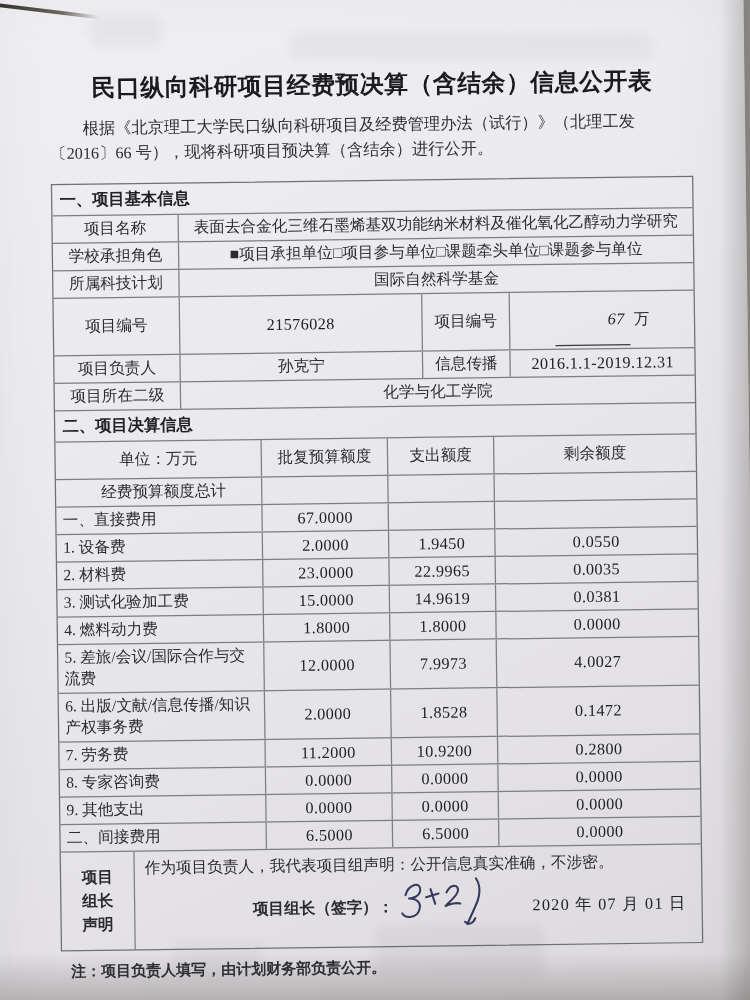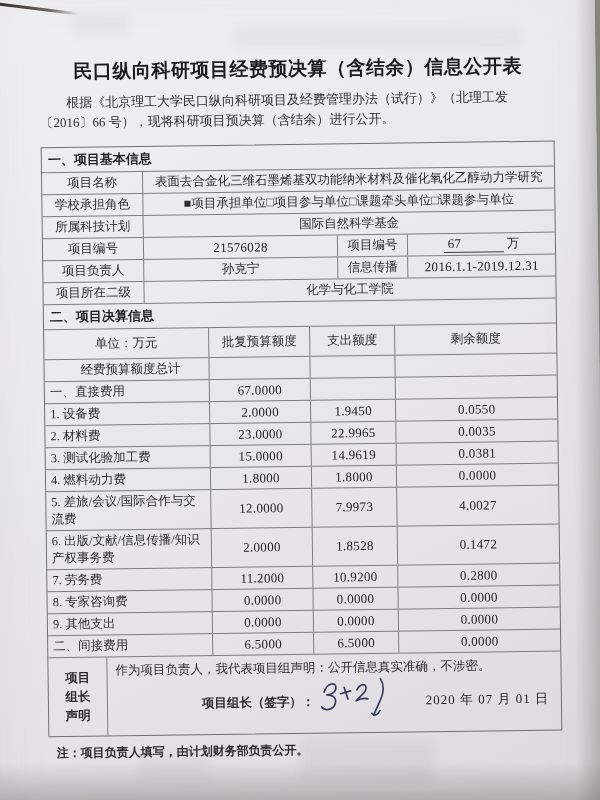--- a/index.html
+++ b/index.html
@@ -49,22 +49,22 @@
   .g-basic2 { grid-template-columns:100px 1fr; }
   .g-basic4 { grid-template-columns:100px 194px 70px 1fr; }
   .g-budget { grid-template-columns:164px 101px 85px 1fr; }
   .g-decl   { grid-template-columns:58px 1fr; }
 
   .num { font-family:"Liberation Serif","DejaVu Serif",serif; font-size:13px;
          letter-spacing:.3px; color:#222226; }
   .item-cell { justify-content:flex-start; text-align:left; padding-left:5px; }
   .summary-cell { justify-content:flex-start; text-align:left; padding-left:36px; }
   .head-cell { min-height:29px; }
-  .fill-blank { display:inline-block; min-width:52px; text-align:left;
-                border-bottom:1px solid #3a3a40; padding:0 4px; }
+  .fill-blank { display:inline-block; min-width:52px; text-align:right;
+                border-bottom:1px solid #3a3a40; padding:12px 4px;font-style:italic; }
 
   .decl-label { flex-direction:column; line-height:19px; font-weight:bold; min-height:78px; }
   .decl-body { display:block; padding:4px 8px 8px 8px; text-align:left; }
   .decl-statement { display:block; line-height:19px; }
   .sign-line { display:flex; align-items:center; margin:14px 4px 2px 86px; }
   .sign-label { font-weight:bold; }
   .signature-svg { width:82px; height:44px; margin:-16px 0 -8px 2px; }
   .sign-date { margin-left:auto; font-size:13px; letter-spacing:1px; white-space:nowrap; }
 
   .note { font-size:12px; font-weight:600; color:#2b2a2e; margin:8px 0 0 8px; }

